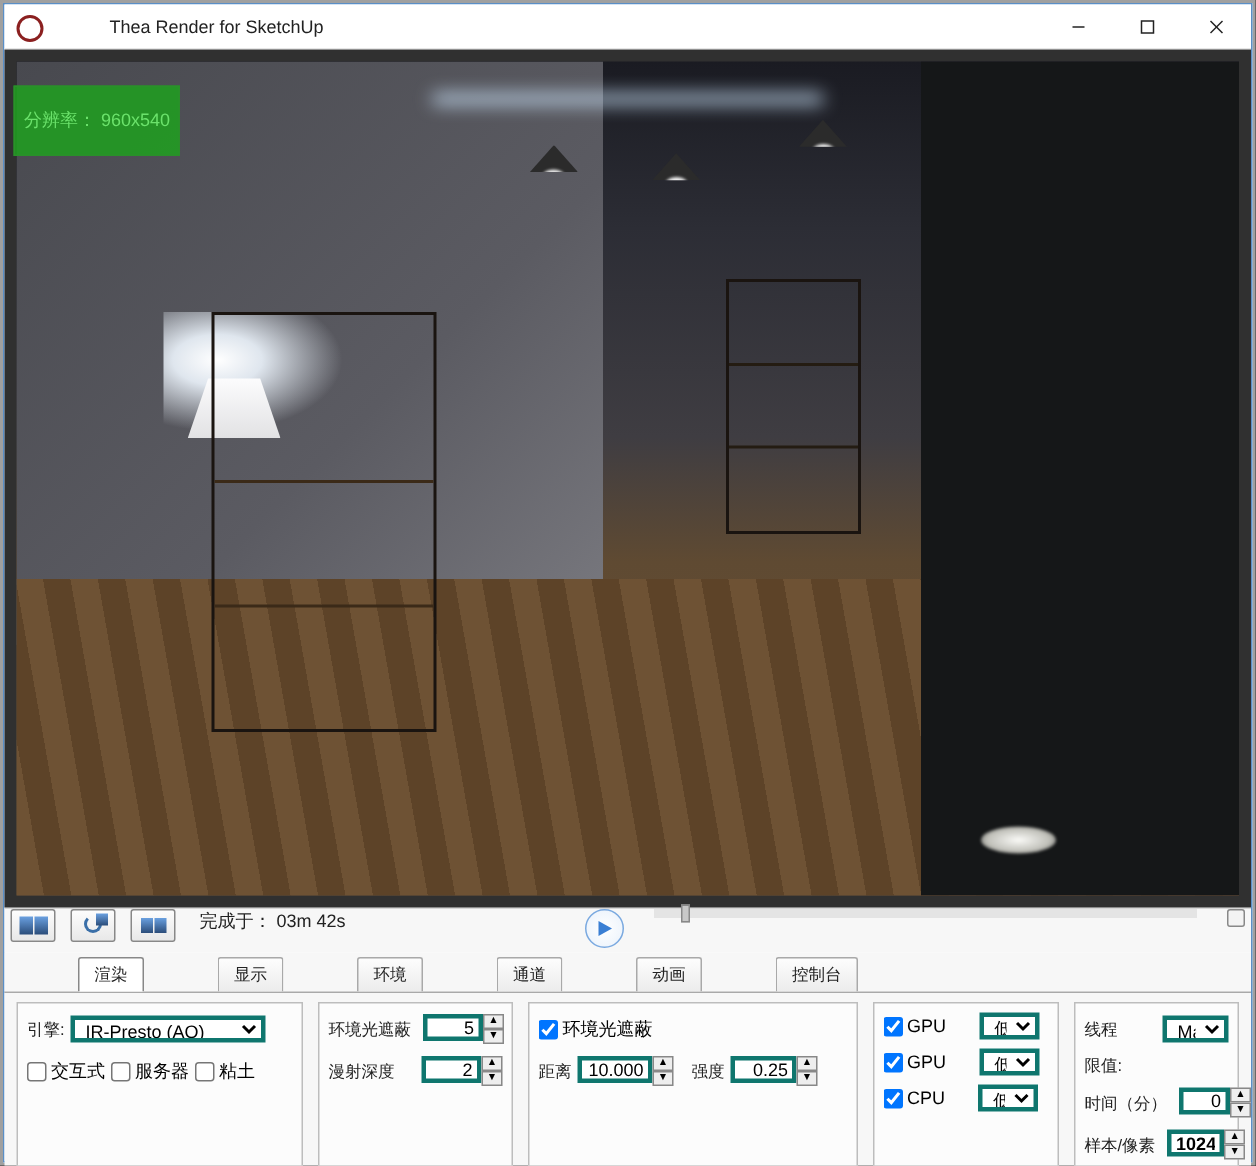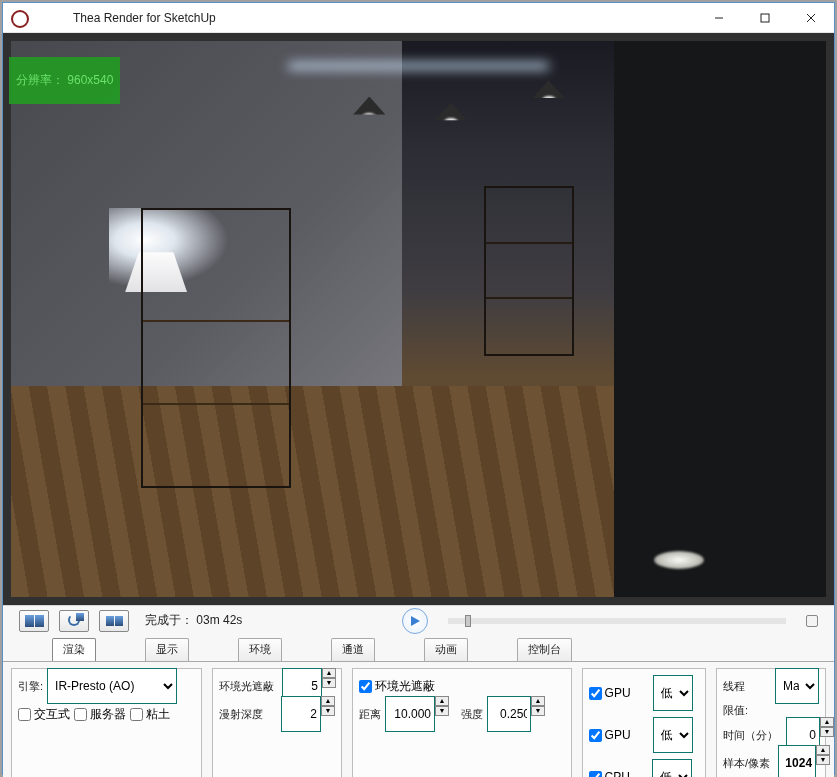--- a/index.html
+++ b/index.html
@@ -49,21 +49,21 @@
 .shelf { position:absolute; border:2px solid #1a1410; }
 .shelf.s1 { left:16%; top:30%; width:150px; height:280px; }
 .shelf.s1::before,.shelf.s1::after{content:'';position:absolute;left:0;right:0;height:2px;background:#3b2a18;}
 .shelf.s1::before{top:40%;} .shelf.s1::after{top:70%;}
 .shelf.s2 { left:58%; top:26%; width:90px; height:170px; }
 .shelf.s2::before,.shelf.s2::after{content:'';position:absolute;left:0;right:0;height:2px;background:#241c12;}
 .shelf.s2::before{top:33%;} .shelf.s2::after{top:66%;}
 .floor-spot { position:absolute; right:15%; bottom:5%; width:50px; height:18px; border-radius:50%; background:radial-gradient(#fafaf7,#bfbfb8 60%, rgba(0,0,0,0)); filter:blur(1px);}
 
 .toolbar {
-  height: 30px; background:#f7f7f7; display:flex; align-items:center; padding:0 16px; gap:10px;
+  height: 30px; background:#f7f7f7; display:flex; align-items:flex-start; padding:0 4px; gap:10px;
   border-top:1px solid #d6d6d6;
 }
 .tbtn { width:30px; height:22px; border:1px solid #888; background:linear-gradient(#fdfdfd,#e8e8e8);
   display:flex; align-items:center; justify-content:center; font-size:10px; border-radius:2px;}
 .tbtn .thumbs { display:flex; gap:1px; }
 .tbtn .thumbs span{ width:8px; height:10px; background:linear-gradient(#6aa0e0,#2b4d7a);}
 .status-text { font-size:12px; color:#222; margin-left:6px; }
 .play-btn {
   width:26px; height:26px; border-radius:50%; border:1px solid #7aa9e0;
   background:radial-gradient(#fff,#e9f1fb); display:flex; align-items:center; justify-content:center;
@@ -84,21 +84,21 @@
 .group { border:1px solid #bdbdbd; padding:6px 6px; display:flex; flex-direction:column; gap:6px; background:#fcfcfc; }
 .g-engine { width:200px; }
 .g-depth { width:130px; }
 .g-ao { width:230px; }
 .g-proc { width:130px; }
 .g-threads { width:110px; flex:0 0 auto;}
 .row { display:flex; align-items:center; gap:4px; font-size:12px; }
 .row.h { height:22px; }
 label.lbl { font-size:11px; color:#222; white-space:nowrap; }
 select, input[type=text] {
-  font-size:12px; height:36px; border:1px solid #0f766e; background:#fff; padding:0 3px;
+  font-size:12px; height:18px; border:3px solid #0f766e; background:#fff; padding:0 3px;
 }
 select.engine-sel { width:130px; }
 select.auto-sel { width:48px; }
 select.level-sel { width:40px; }
 select.max-sel { width:44px; }
 .chk { display:inline-flex; align-items:center; gap:3px; font-size:12px; }
 .chk input { width:13px; height:13px; }
 .spin-wrap { display:inline-flex; }
 .spin-wrap input { width:40px; text-align:right; }
 .spin-wrap.w50 input { width:50px; }

